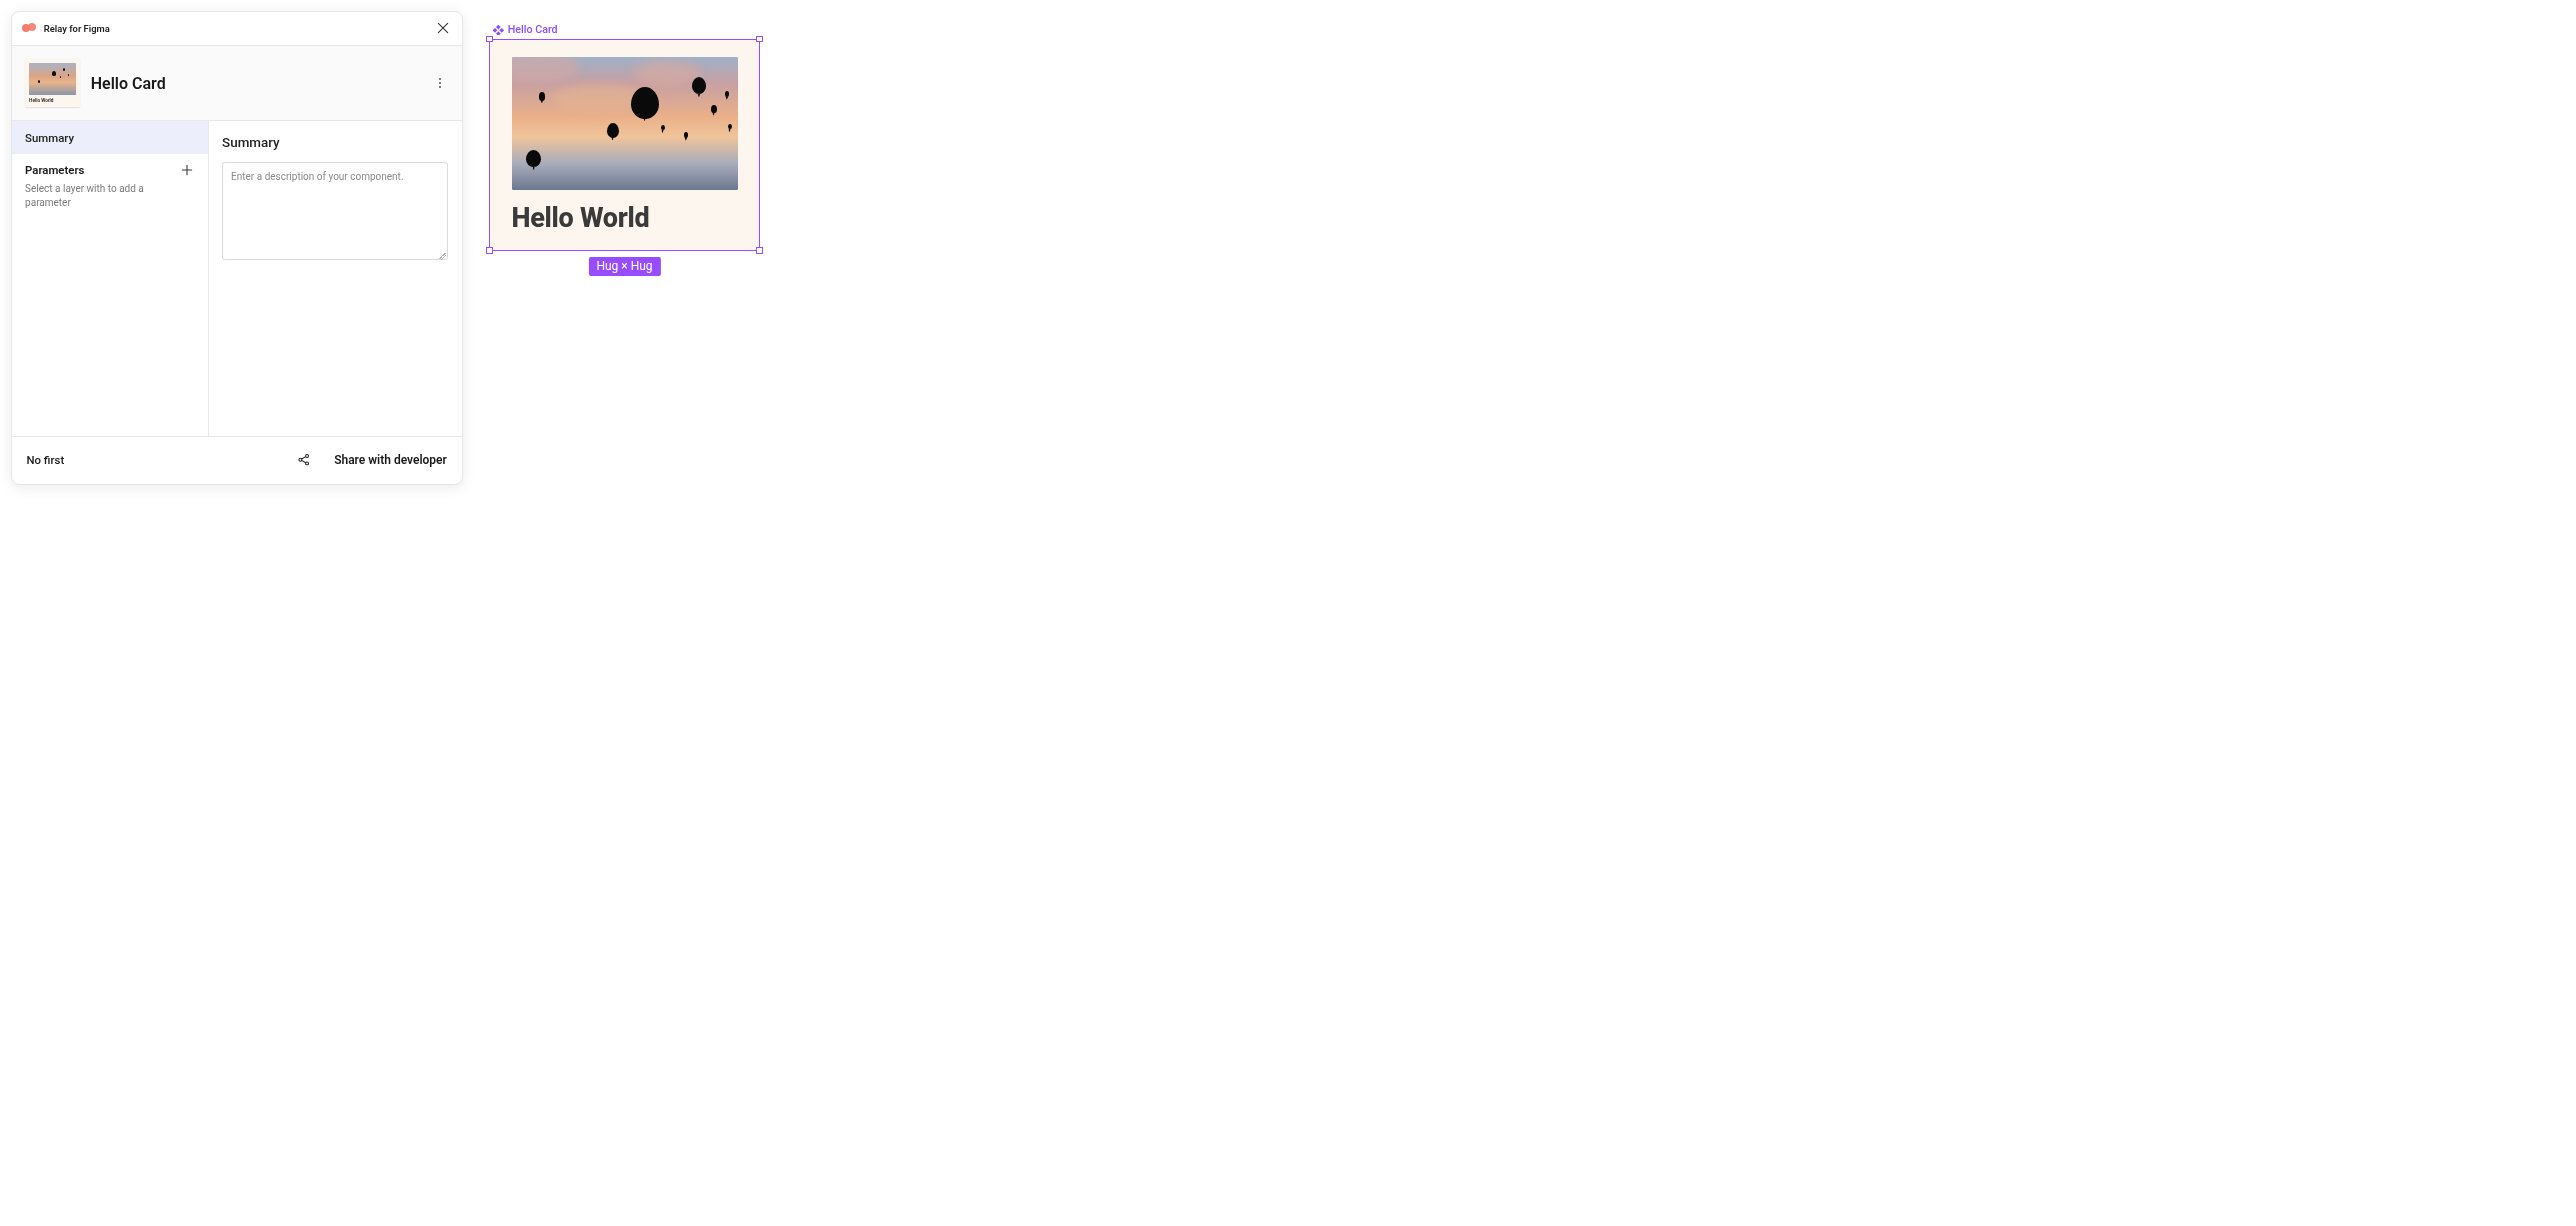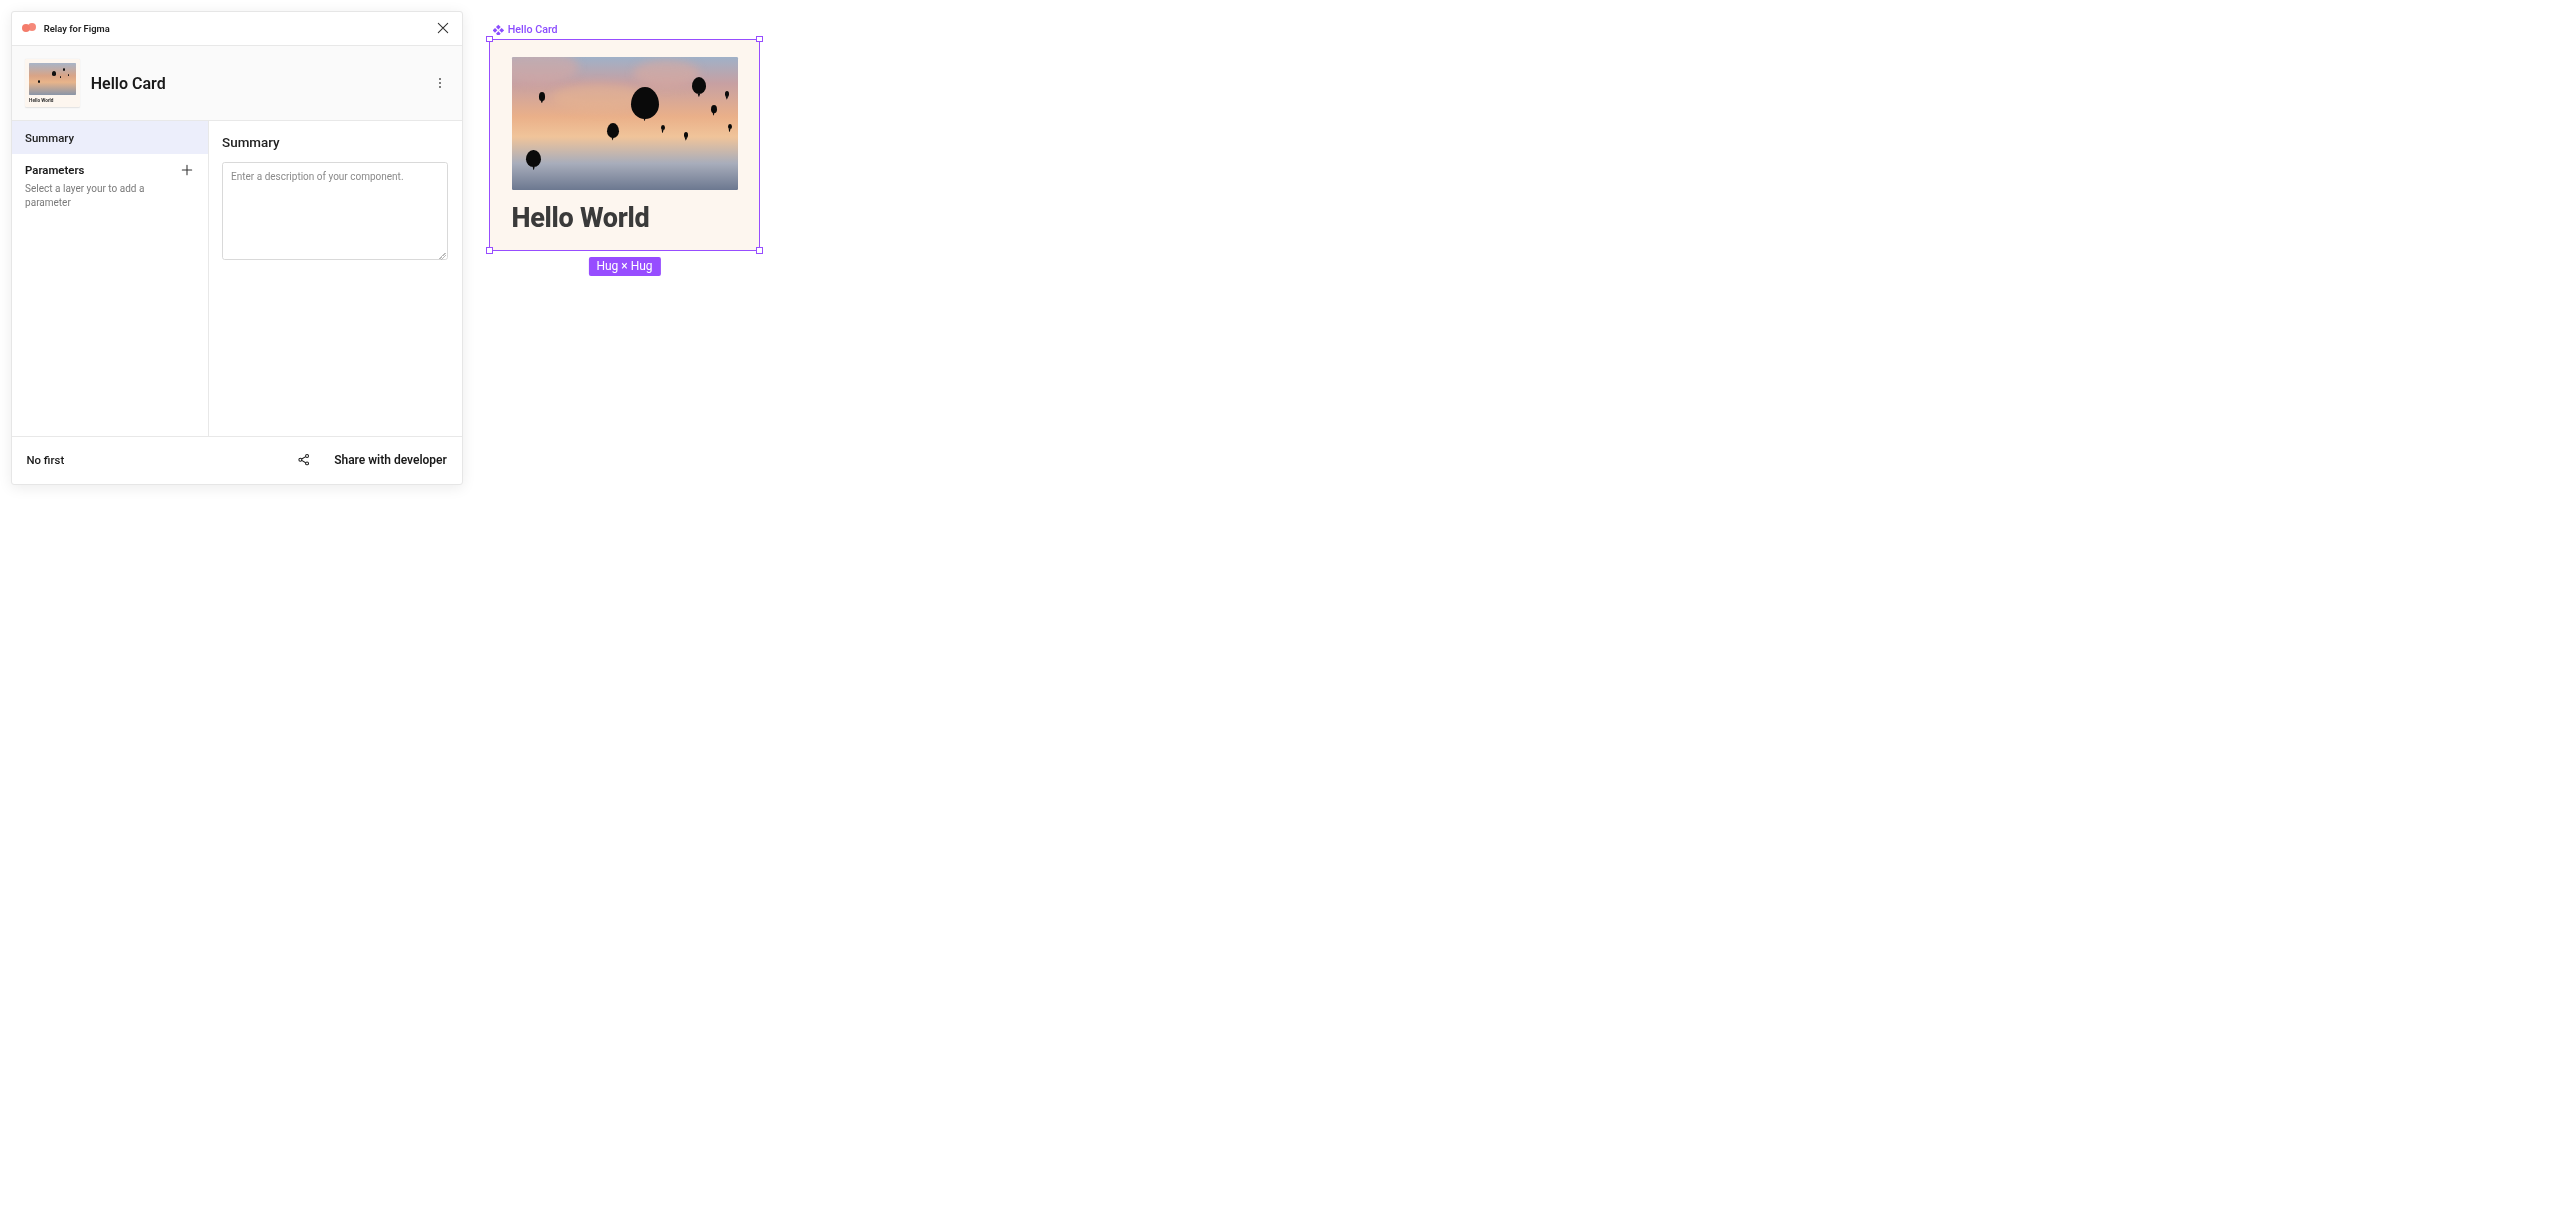--- a/index.html
+++ b/index.html
@@ -11,21 +11,21 @@
   position: relative;
 }
 
 .plugin-panel {
   position: absolute;
   left: 10.7px;
   top: 10.7px;
   width: 452px;
   height: 474px;
   border: 0.7px solid #e6e6e6;
-  border-radius: 3px;
+  border-radius: 8px;
   background: #fff;
   box-shadow: 0 2.7px 13.4px rgba(0,0,0,0.08);
   display: flex;
   flex-direction: column;
   overflow: hidden;
 }
 
 .plugin-header {
   display: flex;
   align-items: center;
@@ -187,21 +187,21 @@
     <div class="sidebar">
       <div class="nav-item active">Summary</div>
       <div class="param-head">
         <div class="param-head-label">Parameters</div>
         <div class="plus-btn">
           <svg width="12" height="12" viewBox="0 0 18 18">
               <path d="M9 2 V16 M2 9 H16" stroke="#333" stroke-width="1.6" stroke-linecap="round"></path>
             </svg>
         </div>
       </div>
-      <div class="param-help">Select a layer your to add a parameter</div>
+      <div class="param-help">Select a layer with to add a parameter</div>
     </div>
 
     <div class="main-pane">
       <div class="main-heading">Summary</div>
       <div class="desc-wrap">
         <textarea class="desc-area" placeholder="Enter a description of your component." style=""></textarea>
       </div>
     </div>
   </div>
 

